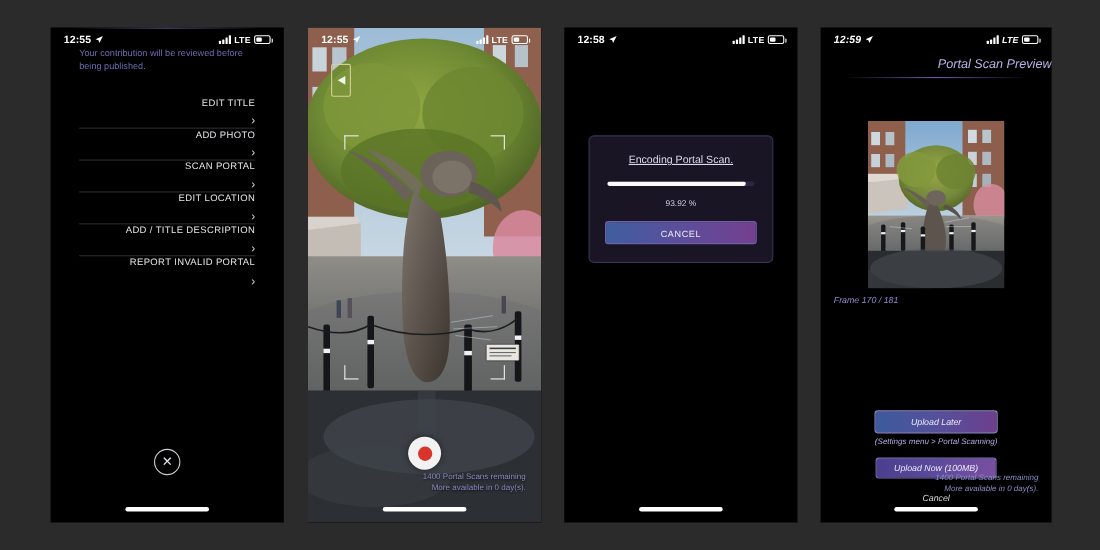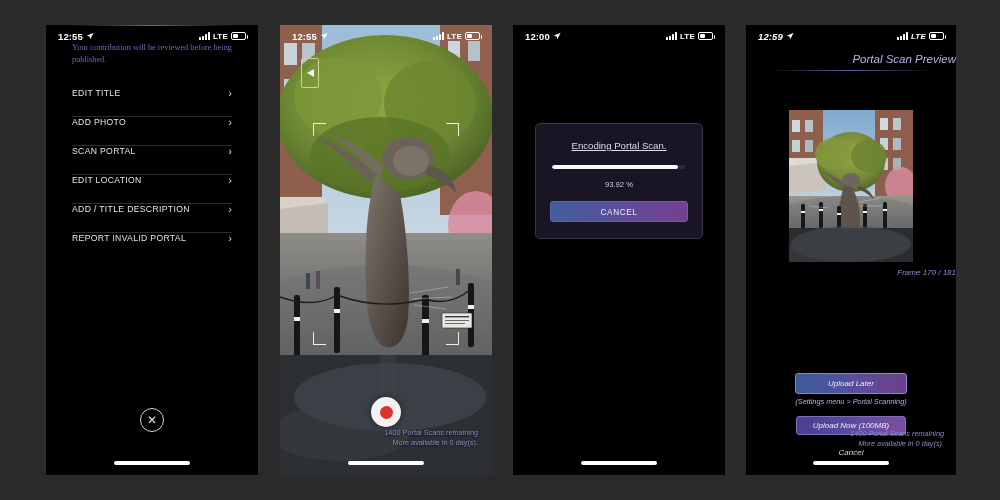--- a/index.html
+++ b/index.html
@@ -52,26 +52,26 @@
   
   .scr-title{
     text-align:center; color:#b9b4e6; font-size:12.5px; letter-spacing:.2px;
     margin-top:30px; padding-bottom:5px;
   }
   .title-rule{
     height:1px; margin:0 22px 16px 22px;
     background:linear-gradient(90deg, rgba(80,60,140,0) 0%, rgba(132,104,200,.85) 50%, rgba(80,60,140,0) 100%);
   }
   .subtitle{
-    color:#6e6ab0; font-size:8.3px; line-height:1.45; padding:0 26px; margin-bottom:22px;font-family:Liberation Serif, serif;
+    color:#6e6ab0; font-size:8.3px; line-height:1.45; padding:0 26px; margin-bottom:22px;
   }
   .menu{ padding:0 26px; }
   .menu-item{
-    display:flex; align-items:flex-start; justify-content:space-between;
-    height:29px; border-bottom:1px solid #2c2c34;
+    display:flex; align-items:flex-end; justify-content:space-between;
+    height:29px; border-bottom:1px solid #2c2c34;flex-direction:column;
   }
   .menu-item:last-child{ border-bottom:none; }
   .menu-label{ color:#e6e6ea; font-size:8.6px; letter-spacing:.35px; }
   .chev{ color:#d8d8de; font-size:11px; line-height:1; font-weight:300; }
   .close-btn{
     position:absolute; left:50%; transform:translateX(-50%); top:383px;
     width:24px; height:24px; border:1px solid #cfcfd6; border-radius:50%;
     display:flex; align-items:center; justify-content:center;
   }
   .close-btn span{ color:#e2e2e8; font-size:12px; line-height:1; }
@@ -135,21 +135,21 @@
 
   
   .p4-title{
     text-align:right; color:#b9b4e6; font-size:11.5px; margin-top:28px; padding-bottom:5px;
   }
   .preview-box{
     position:absolute; left:50%; transform:translateX(-50%); top:85px;
     width:124px; height:152px; overflow:hidden; background:#111;
   }
   .frame-count{
-    position:absolute; left:12px; right:0; top:243px; text-align:right;
+    position:absolute; left:12px; right:0; top:243px; text-align:left;
     color:#8f8ad2; font-size:8px;
   }
   .btn-upload-later{
     position:absolute; left:50%; transform:translateX(-50%); top:348px;
     width:112px; height:21px; line-height:19px; text-align:center; border-radius:3px;
     color:#ece9f7; font-size:8px;
     background:linear-gradient(90deg,#3c5b9c 0%,#55509b 50%,#6d3f8c 100%);
     border:1px solid #8e86c6;
   }
   .upload-note{
@@ -379,21 +379,21 @@
       </div>
     </div>
 
     <div class="home-ind"></div>
   </div>
 
   <div class="phone" id="phone3">
 
     <div class="statusbar">
       <div class="sb-time">
-        <span>12:00</span>
+        <span>12:58</span>
         <svg class="loc-arrow" viewBox="0 0 10 10">
           <path d="M9.5 1 L1 4.6 L4.4 5.6 L5.4 9 Z" fill="#fff"></path>
         </svg>
       </div>
       <div class="sb-right">
         <span class="bars">
             <i></i>
             <i></i>
             <i></i>
             <i></i>

